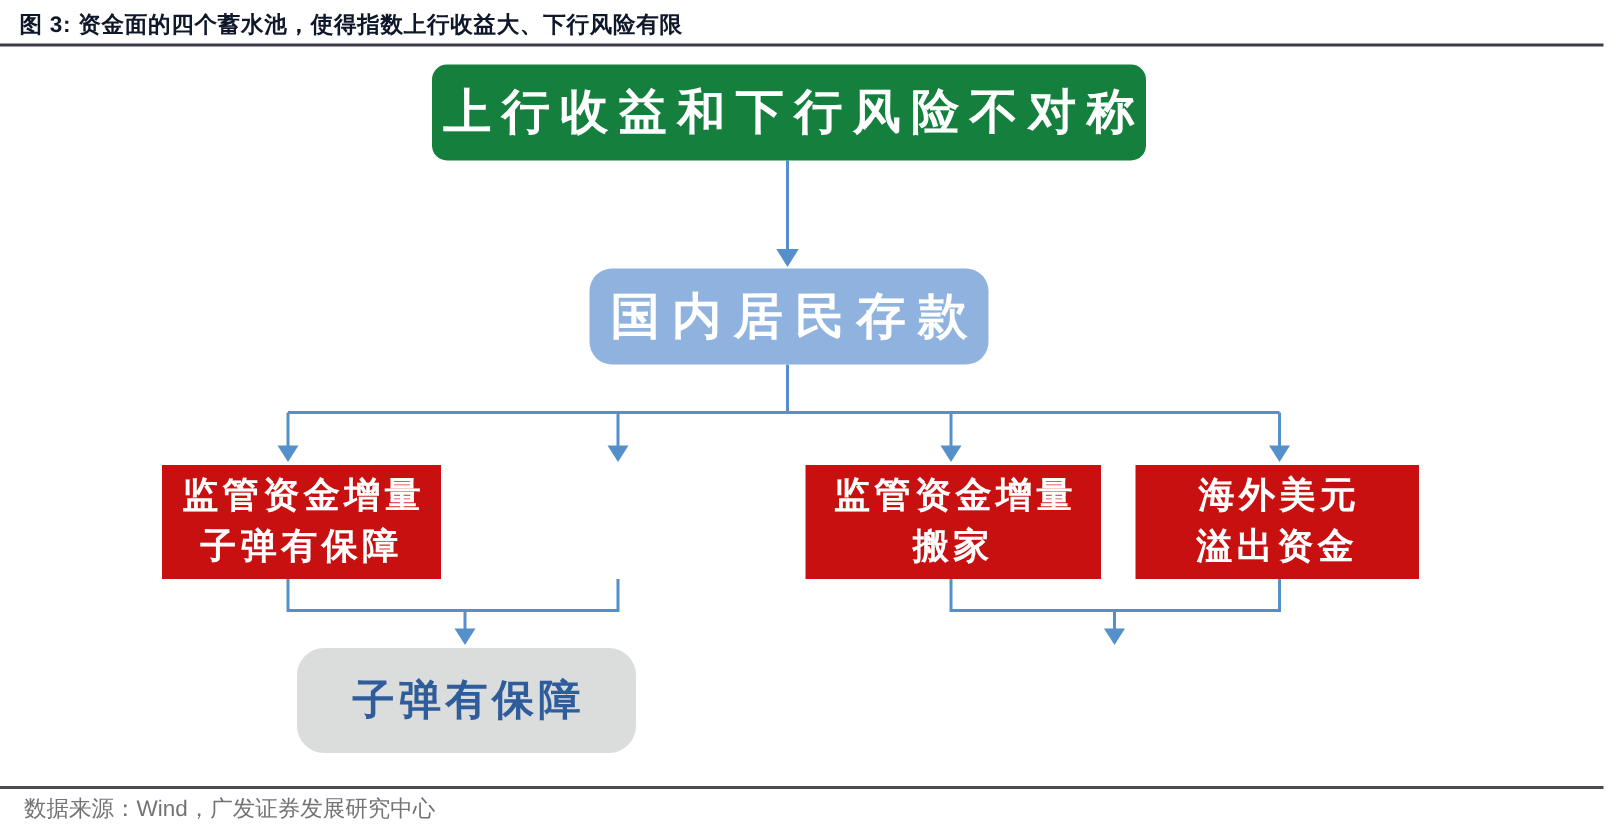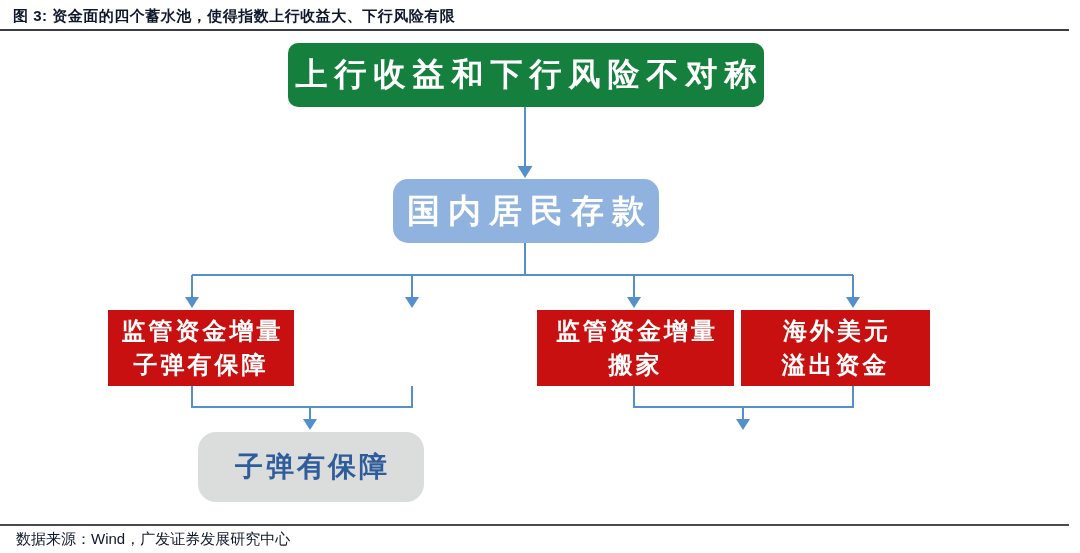--- a/index.html
+++ b/index.html
@@ -15,21 +15,21 @@
     font-size:15px;font-weight:bold;color:#0f172a;
     letter-spacing:0.5px;white-space:nowrap;
   }
   .rule{
     position:absolute;left:0;width:1069px;height:2px;background:#3C3C46;
   }
   .rule-top{top:29px;}
   .rule-bottom{top:524px;background:#4A4A52;}
   .fig-source{
     position:absolute;left:16px;top:530px;
-    font-size:15px;color:#0f172a;white-space:nowrap;
+    font-size:15px;color:#737373;white-space:nowrap;
   }
   .connectors{
     position:absolute;left:0;top:0;z-index:0;
   }
   .node{
     position:absolute;z-index:1;
     display:flex;align-items:center;justify-content:center;
     text-align:center;white-space:pre-line;
     box-sizing:border-box;
   }
@@ -47,21 +47,21 @@
   }
   .node-branch{
     top:310px;height:76px;
     background:#C81010;
     color:#ffffff;font-size:24px;font-weight:600;
     line-height:34px;letter-spacing:3px;text-indent:3px;
   }
   .branch-1{left:96px;width:186px;margin-left:12px;}
   .branch-2{left:316px;width:187px;}
   .branch-3{left:537px;width:197px;}
-  .branch-4{left:741px;width:189px;}
+  .branch-4{left:757px;width:189px;}
   .node-outcome{
     top:432px;height:70px;
     background:#DBDCDC;border-radius:18px;
     color:#2F5D9B;font-weight:bold;letter-spacing:3px;text-indent:3px;
   }
   .outcome-1{left:198px;width:226px;font-size:28px;}
   .outcome-2{left:630px;width:216px;font-size:25px;line-height:33px;}
 </style>
 </head>
 <body>

